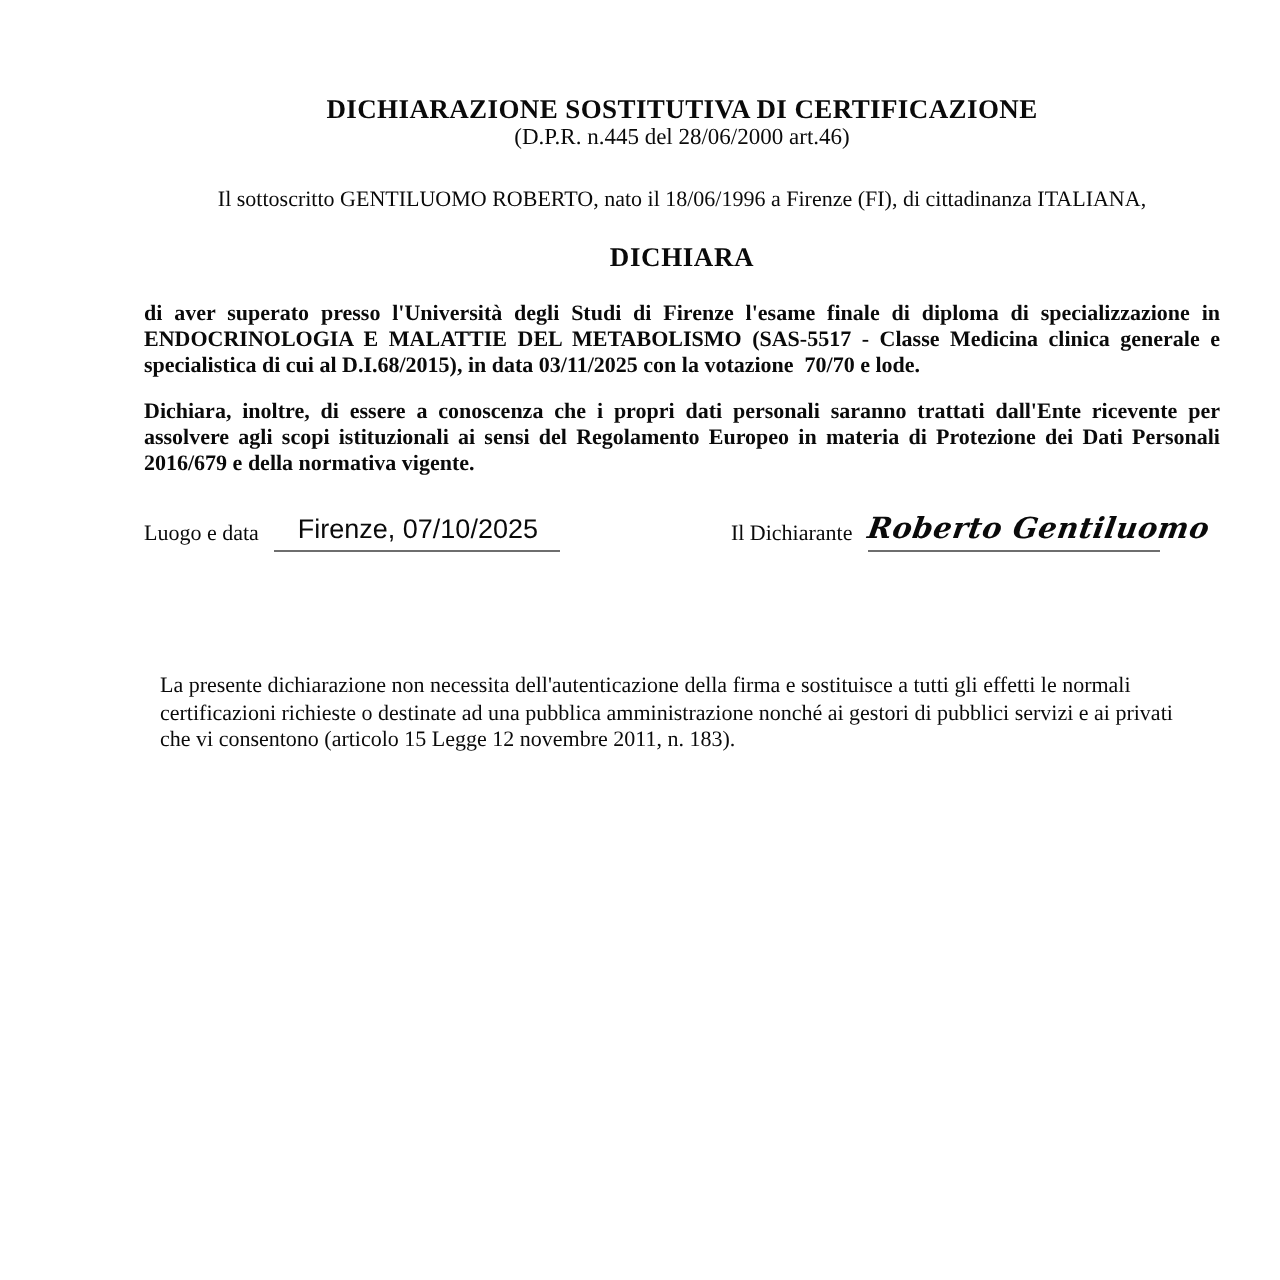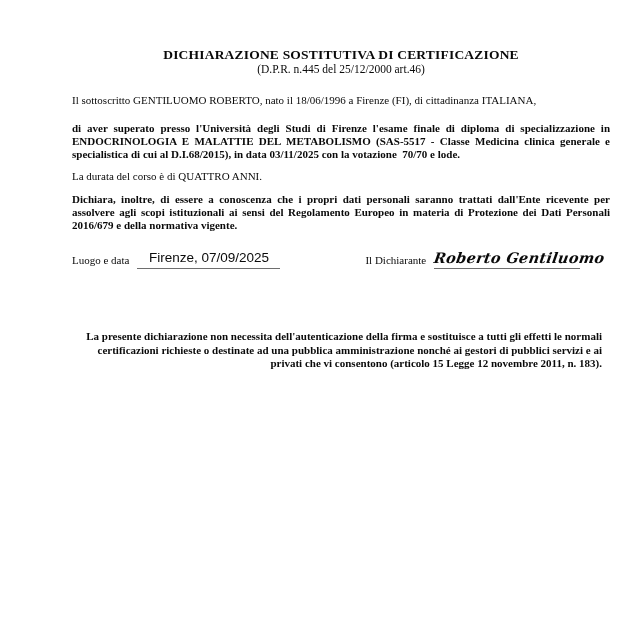--- a/index.html
+++ b/index.html
@@ -22,21 +22,21 @@
   .doc-subtitle {
     font-size: 11.5px;
     text-align: center;
     line-height: 13px;
   }
   p.body-par {
     font-size: 11px;
     line-height: 13px;
     text-align: justify;
   }
-  p.single-line { text-align: left; }
+  p.single-line { text-align: center; }
   .par-intro     { margin-top: 18px; }
   .par-penalties { margin-top: 16px; }
   .dichiara-heading {
     margin-top: 14px;
     font-size: 13.5px;
     font-weight: bold;
     text-align: center;
     letter-spacing: 0.3px;
     line-height: 15px;
   }
@@ -82,48 +82,48 @@
     font-weight: bold;
     font-size: 14.5px;
     line-height: 17px;
     transform: skewX(-9deg);
     letter-spacing: 0.3px;
     white-space: nowrap;
   }
   .footer-notice {
     width: 522px;
     margin: 61px auto 0;
-    font-weight: bold;
+    font-weight: normal;
     font-size: 11px;
     line-height: 13.5px;
-    text-align: right;
+    text-align: left;
   }
 </style>
 </head>
 <body>
 
 <div class="page">
 
   <div class="doc-title">DICHIARAZIONE SOSTITUTIVA DI CERTIFICAZIONE</div>
 
-  <div class="doc-subtitle">(D.P.R. n.445 del 25/12/2000 art.46)</div>
+  <div class="doc-subtitle">(D.P.R. n.445 del 28/06/2000 art.46)</div>
 
   <p class="body-par single-line par-intro">Il sottoscritto GENTILUOMO ROBERTO, nato il 18/06/1996 a Firenze (FI), di cittadinanza ITALIANA,</p>
 
 
+  <div class="dichiara-heading">DICHIARA</div>
 
   <p class="body-par par-declaration">di aver superato presso l'Università degli Studi di Firenze l'esame finale di diploma di specializzazione in ENDOCRINOLOGIA E MALATTIE DEL METABOLISMO (SAS-5517 - Classe Medicina clinica generale e specialistica di cui al D.I.68/2015), in data 03/11/2025 con la votazione &nbsp;70/70 e lode.</p>
 
-  <p class="body-par single-line par-duration">La durata del corso è di QUATTRO ANNI.</p>
 
   <p class="body-par par-privacy">Dichiara, inoltre, di essere a conoscenza che i propri dati personali saranno trattati dall'Ente ricevente per assolvere agli scopi istituzionali ai sensi del Regolamento Europeo in materia di Protezione dei Dati Personali 2016/679 e della normativa vigente.</p>
 
   <div class="signature-row">
     <span class="sig-label">Luogo e data</span>
-    <span class="field place-date-field">Firenze, 07/09/2025</span>
+    <span class="field place-date-field">Firenze, 07/10/2025</span>
 
     <span class="declarant-group">
       <span class="sig-label">Il Dichiarante</span>
       <span class="field signature-field"><span class="signature-script">Roberto Gentiluomo</span></span>
     </span>
   </div>
 
   <div class="footer-notice">La presente dichiarazione non necessita dell'autenticazione della firma e sostituisce a tutti gli effetti le normali certificazioni richieste o destinate ad una pubblica amministrazione nonché ai gestori di pubblici servizi e ai privati che vi consentono (articolo 15 Legge 12 novembre 2011, n. 183).</div>
 
 </div>

